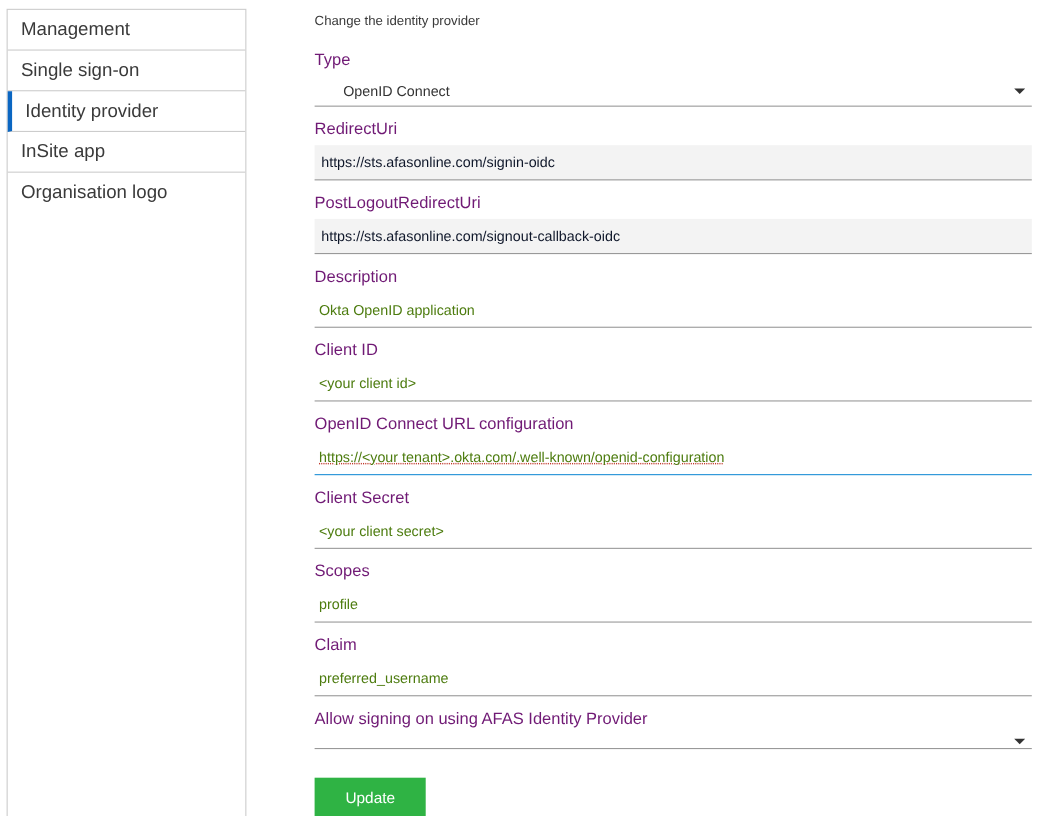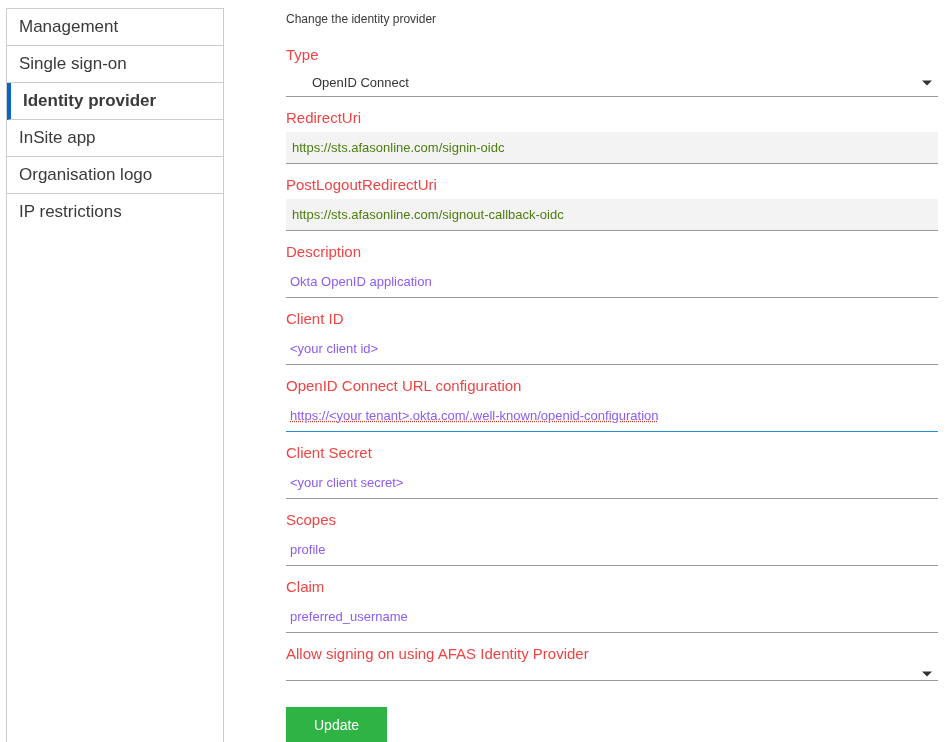--- a/index.html
+++ b/index.html
@@ -1,45 +1,44 @@
 <!DOCTYPE html>
 <html><head>
 <meta charset="utf-8">
 <style>
   * { box-sizing: border-box; margin: 0; padding: 0; }
   body { font-family: "Segoe UI", Arial, sans-serif; font-size: 14px; color: #333; background: #fff; width: 946px; }
   .container { display: flex; padding: 8px 0 0 6px; }
   .sidebar { width: 218px; border: 1px solid #ccc; flex-shrink: 0; }
   .sidebar-item { padding: 8px 12px; border-bottom: 1px solid #ccc; color: #3a3a3a; font-size: 17px; cursor: pointer; }
   .sidebar-item:last-child { border-bottom: none; }
-  .sidebar-item.active { border-left: 4px solid #0a66c2; font-weight: 700; padding-left: 12px; }
+  .sidebar-item.active { border-left: 4px solid #0a66c2; font-weight: 400; padding-left: 12px; }
   .main { flex: 1; padding: 4px 8px 20px 62px; }
   .page-title { font-size: 12px; font-weight: 400; color: #3a3a3a; margin-bottom: 20px; }
   .field { margin-bottom: 12px; }
-  .field-label { font-size: 15px; color: #ef4444; margin-bottom: 6px; display: block; }
+  .field-label { font-size: 15px; color: #701a75; margin-bottom: 6px; display: block; }
   .select-wrap { position: relative; border-bottom: 1px solid #999; }
   .select-wrap select, .select-wrap .select-val { width: 100%; padding: 6px 4px; border: none; background: transparent; font-size: 13px; -webkit-appearance: none; -moz-appearance: none; appearance: none; cursor: pointer; font-family: inherit; margin-left: 22px; }
   .select-wrap::after { content: ""; position: absolute; right: 6px; top: 50%; width: 0; height: 0; border-left: 5px solid transparent; border-right: 5px solid transparent; border-top: 5px solid #333; transform: translateY(-50%); pointer-events: none; }
-  .readonly-input { width: 100%; padding: 8px 6px; background: #f3f3f3; border: none; border-bottom: 1px solid #999; font-size: 13px; color: #4d7c0f; font-family: inherit; }
-  .text-input { width: 100%; padding: 8px 4px; border: none; border-bottom: 1px solid #999; font-size: 13px; color: #8b5cf6; font-family: inherit; outline: none; background: transparent; }
+  .readonly-input { width: 100%; padding: 8px 6px; background: #f3f3f3; border: none; border-bottom: 1px solid #999; font-size: 13px; color: #0f172a; font-family: inherit; }
+  .text-input { width: 100%; padding: 8px 4px; border: none; border-bottom: 1px solid #999; font-size: 13px; color: #4d7c0f; font-family: inherit; outline: none; background: transparent; }
   .text-input.focused { border-bottom: 1px solid #1e90d6; }
   .text-input.with-deco { text-decoration-line: underline; text-decoration-style: dotted; text-decoration-color: #c0392b; }
   .btn-update { display: inline-block; background: #2fb344; color: #fff; border: none; padding: 10px 28px; font-size: 14px; cursor: pointer; margin-top: 14px; font-family: inherit; }
 </style>
 </head>
 <body>
 
 <div class="container">
   <div class="sidebar">
     <div class="sidebar-item">Management</div>
     <div class="sidebar-item">Single sign-on</div>
     <div class="sidebar-item active">Identity provider</div>
     <div class="sidebar-item">InSite app</div>
     <div class="sidebar-item">Organisation logo</div>
-    <div class="sidebar-item">IP restrictions</div>
   </div>
 
   <div class="main">
     <h1 class="page-title">Change the identity provider</h1>
 
     <div class="field">
       <label class="field-label">Type</label>
       <div class="select-wrap">
         <div class="select-val">OpenID Connect</div>
       </div>

